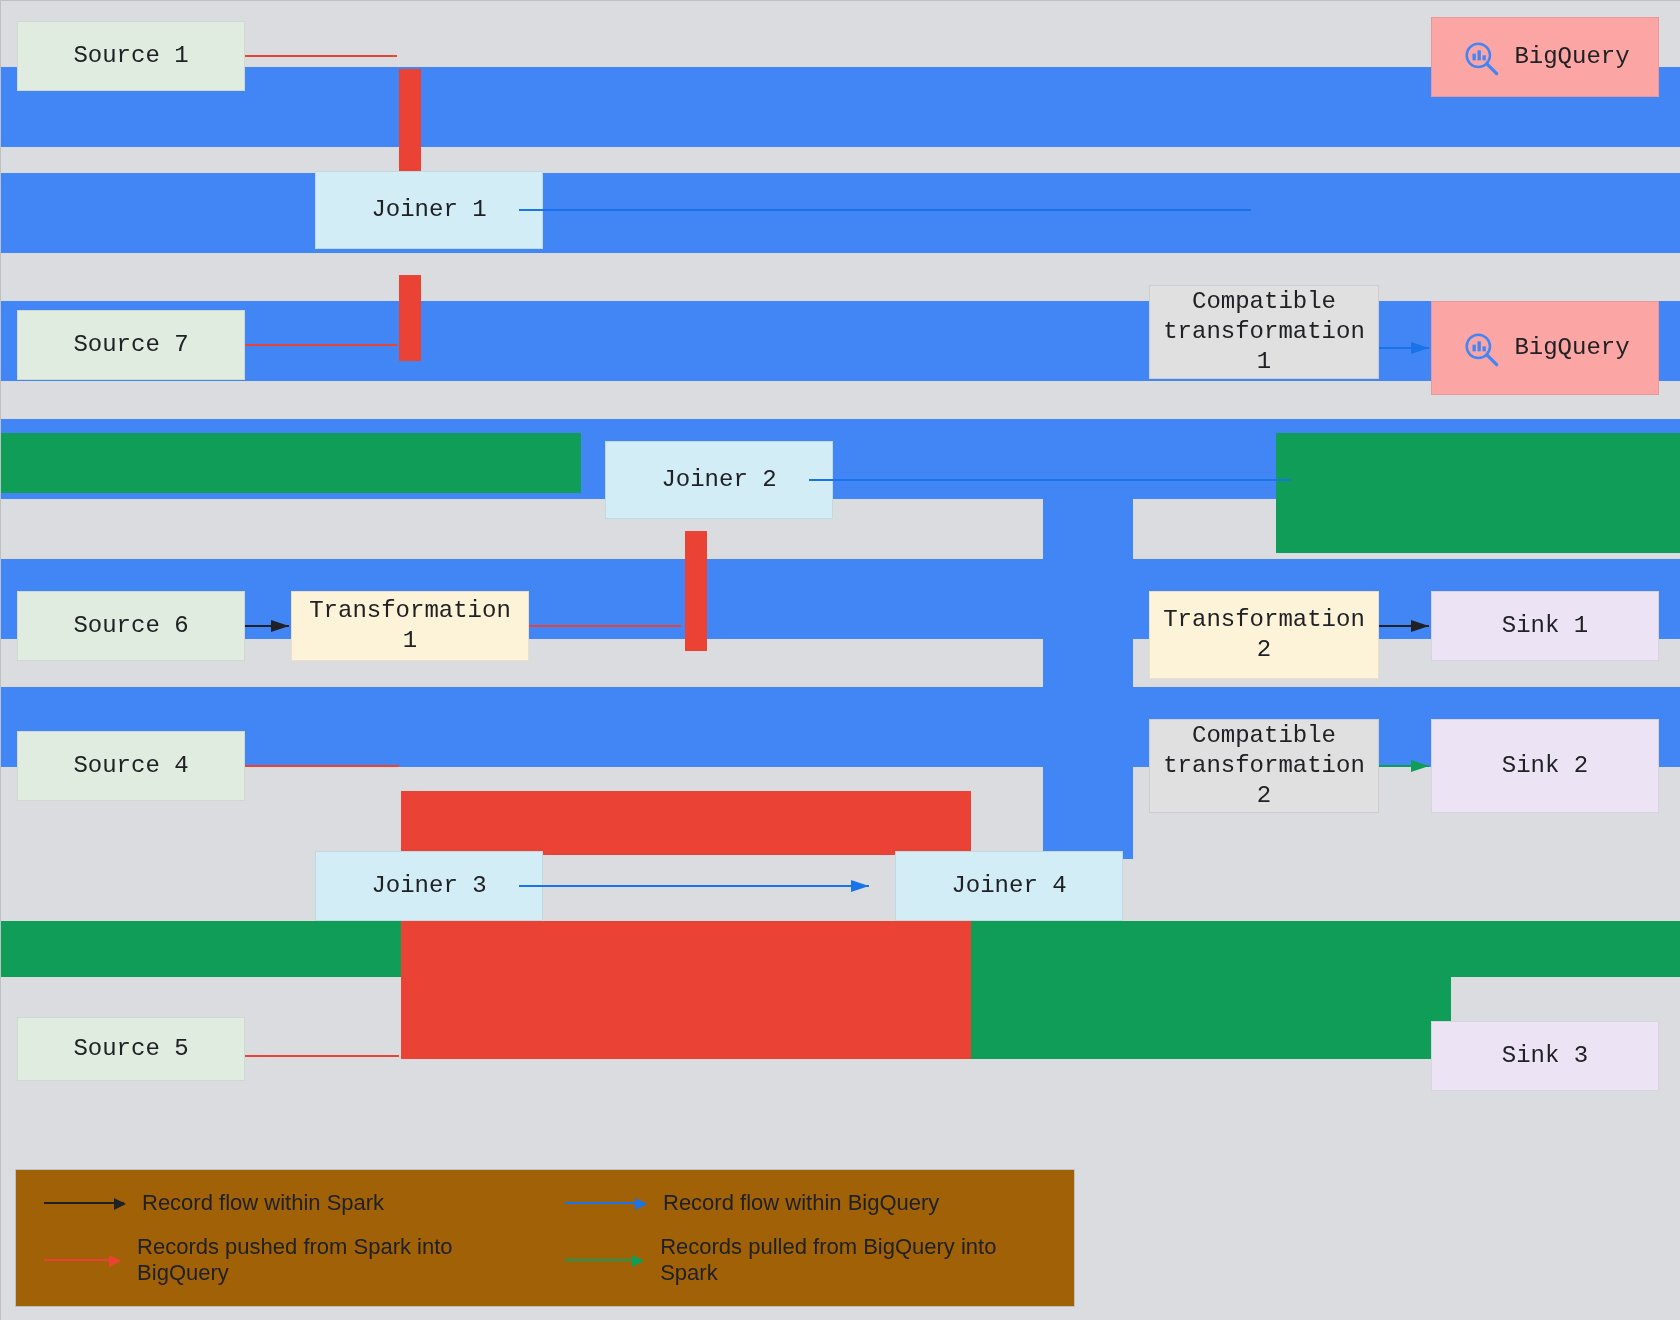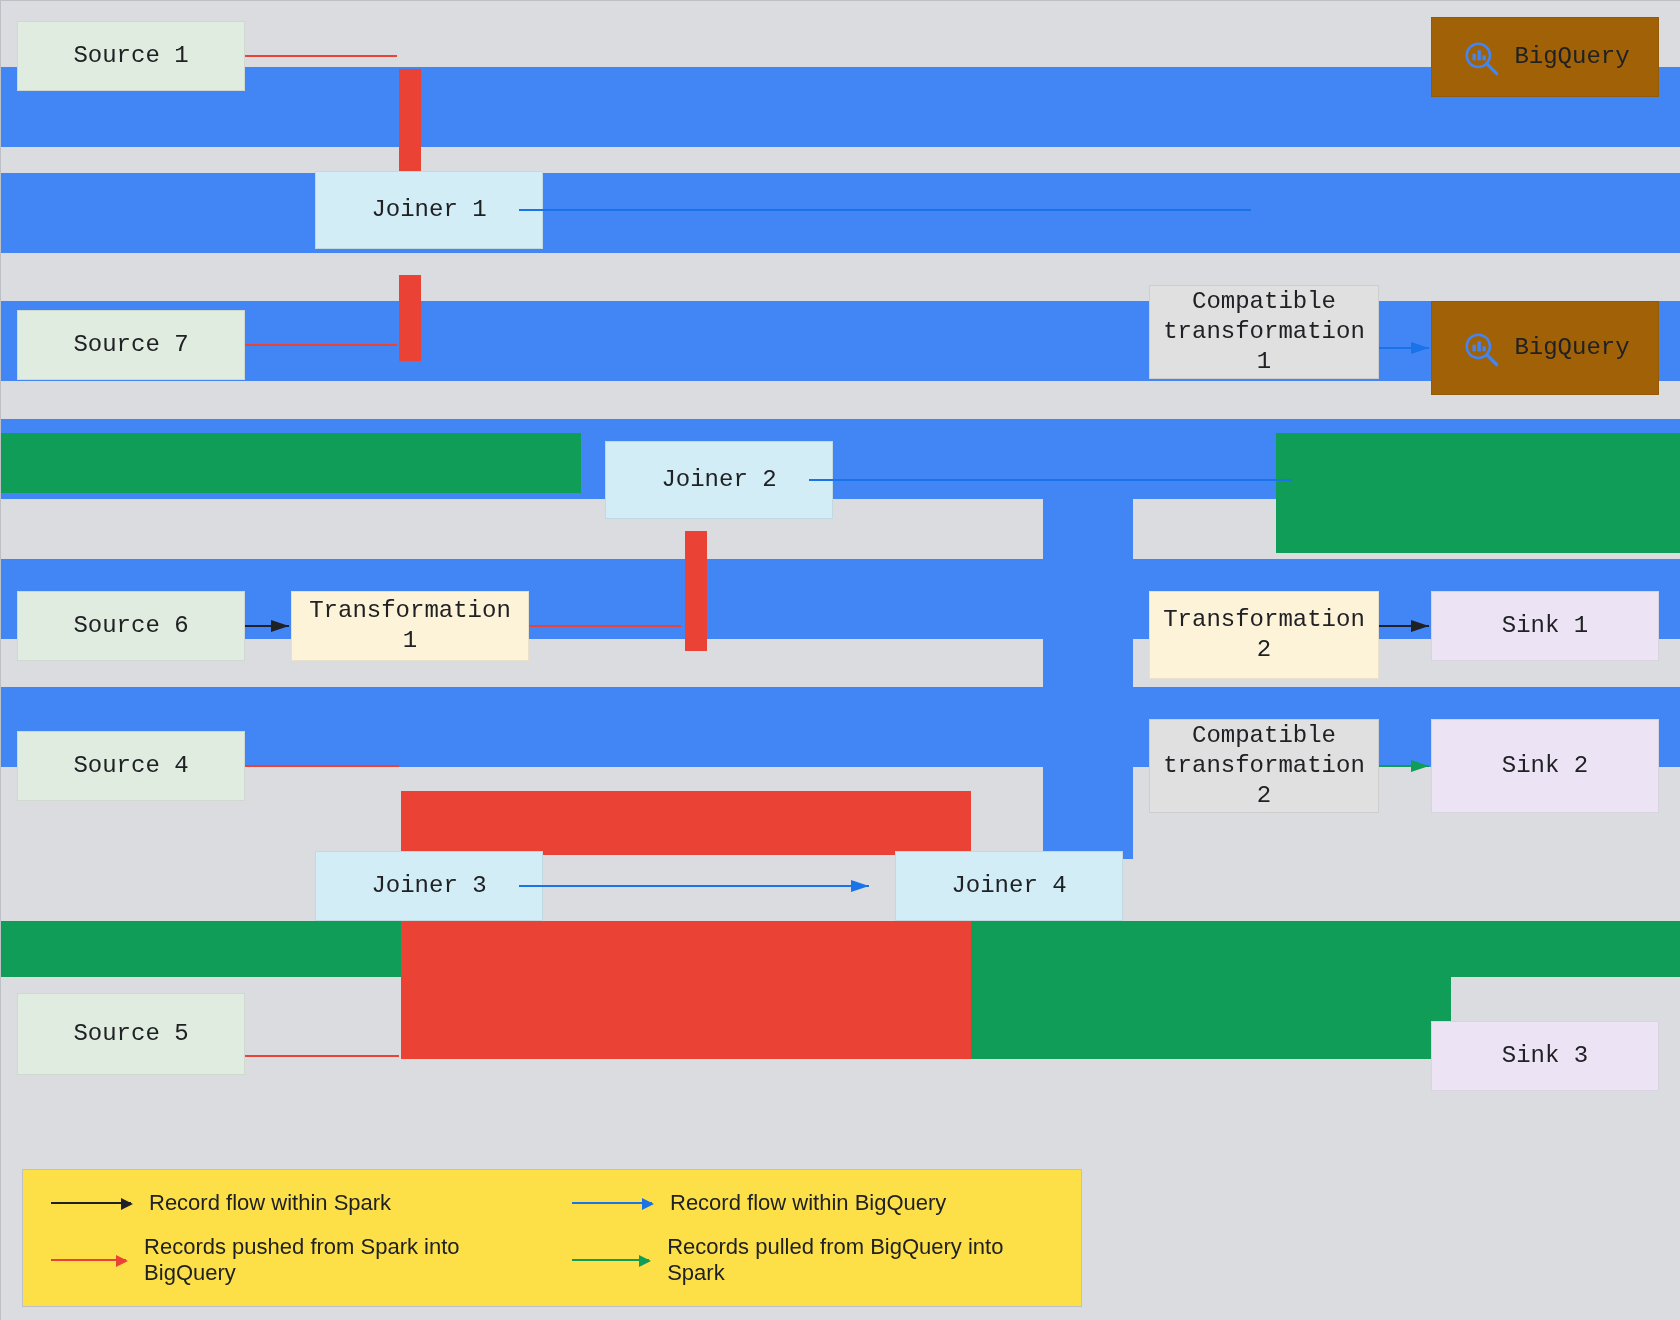--- a/index.html
+++ b/index.html
@@ -28,21 +28,21 @@
     border: 1px solid rgba(0,0,0,0.08);
     padding: 4px 10px;
     box-sizing: border-box;
     font-family: Liberation Mono, monospace;
   }
   .source  { background: #e1ece1; }
   .joiner  { background: #d2edf6; margin-left: 24px; }
   .trans   { background: #fdf3d8; }
   .comp    { background: #e0e0e0; }
   .sink    { background: #ece4f4; }
-  .bq      { background: #a16207; }
+  .bq      { background: #fca5a5; }
 
   .band {
     position: absolute;
     left: 0;
     right: 0;
   }
   .band.blue  { background: #4285f4; }
 
   .strip {
     position: absolute;
@@ -50,30 +50,29 @@
   }
   .strip.green { background: #0f9d58; }
   .strip.red   { background: #ea4335; }
 
   
   .legend {
     position: absolute;
     left: 14px;
     bottom: 14px;
     width: 1060px;
-    background: #fde047;
+    background: #a16207;
     border: 1px solid #bdc1c6;
     padding: 20px 28px;
     box-sizing: border-box;
     display: grid;
     grid-template-columns: 1fr 1fr;
     column-gap: 40px;
     row-gap: 18px;
     font-size: 22px;
-    margin-left: 7px;
   }
   .legend-item {
     display: flex;
     align-items: center;
     gap: 18px;
   }
   .legend-arrow {
     position: relative;
     width: 80px;
     height: 0;
@@ -187,21 +186,21 @@
     <span>Sink 2</span>
   </div>
 
   <div class="box joiner" style="left:290px; top:850px; width:228px; height:70px;text-align:center;">
     <span>Joiner 3</span>
   </div>
   <div class="box joiner" style="left:870px; top:850px; width:228px; height:70px;">
     <span>Joiner 4</span>
   </div>
 
-  <div class="box source" style="left:16px; top:992px; width:228px; height:82px;">
+  <div class="box source" style="left:16px; top:1016px; width:228px; height:64px;">
     <span>Source 5</span>
   </div>
   <div class="box sink" style="left:1430px; top:1020px; width:228px; height:70px;">
     <span>Sink 3</span>
   </div>
 
   <svg style="position:absolute; left:0; top:0; width:1680px; height:1320px; pointer-events:none;">
     <defs>
       <marker id="ah-black" markerWidth="10" markerHeight="10" refX="9" refY="3" orient="auto">
         <path d="M0,0 L0,6 L9,3 z" fill="#202124"></path>

